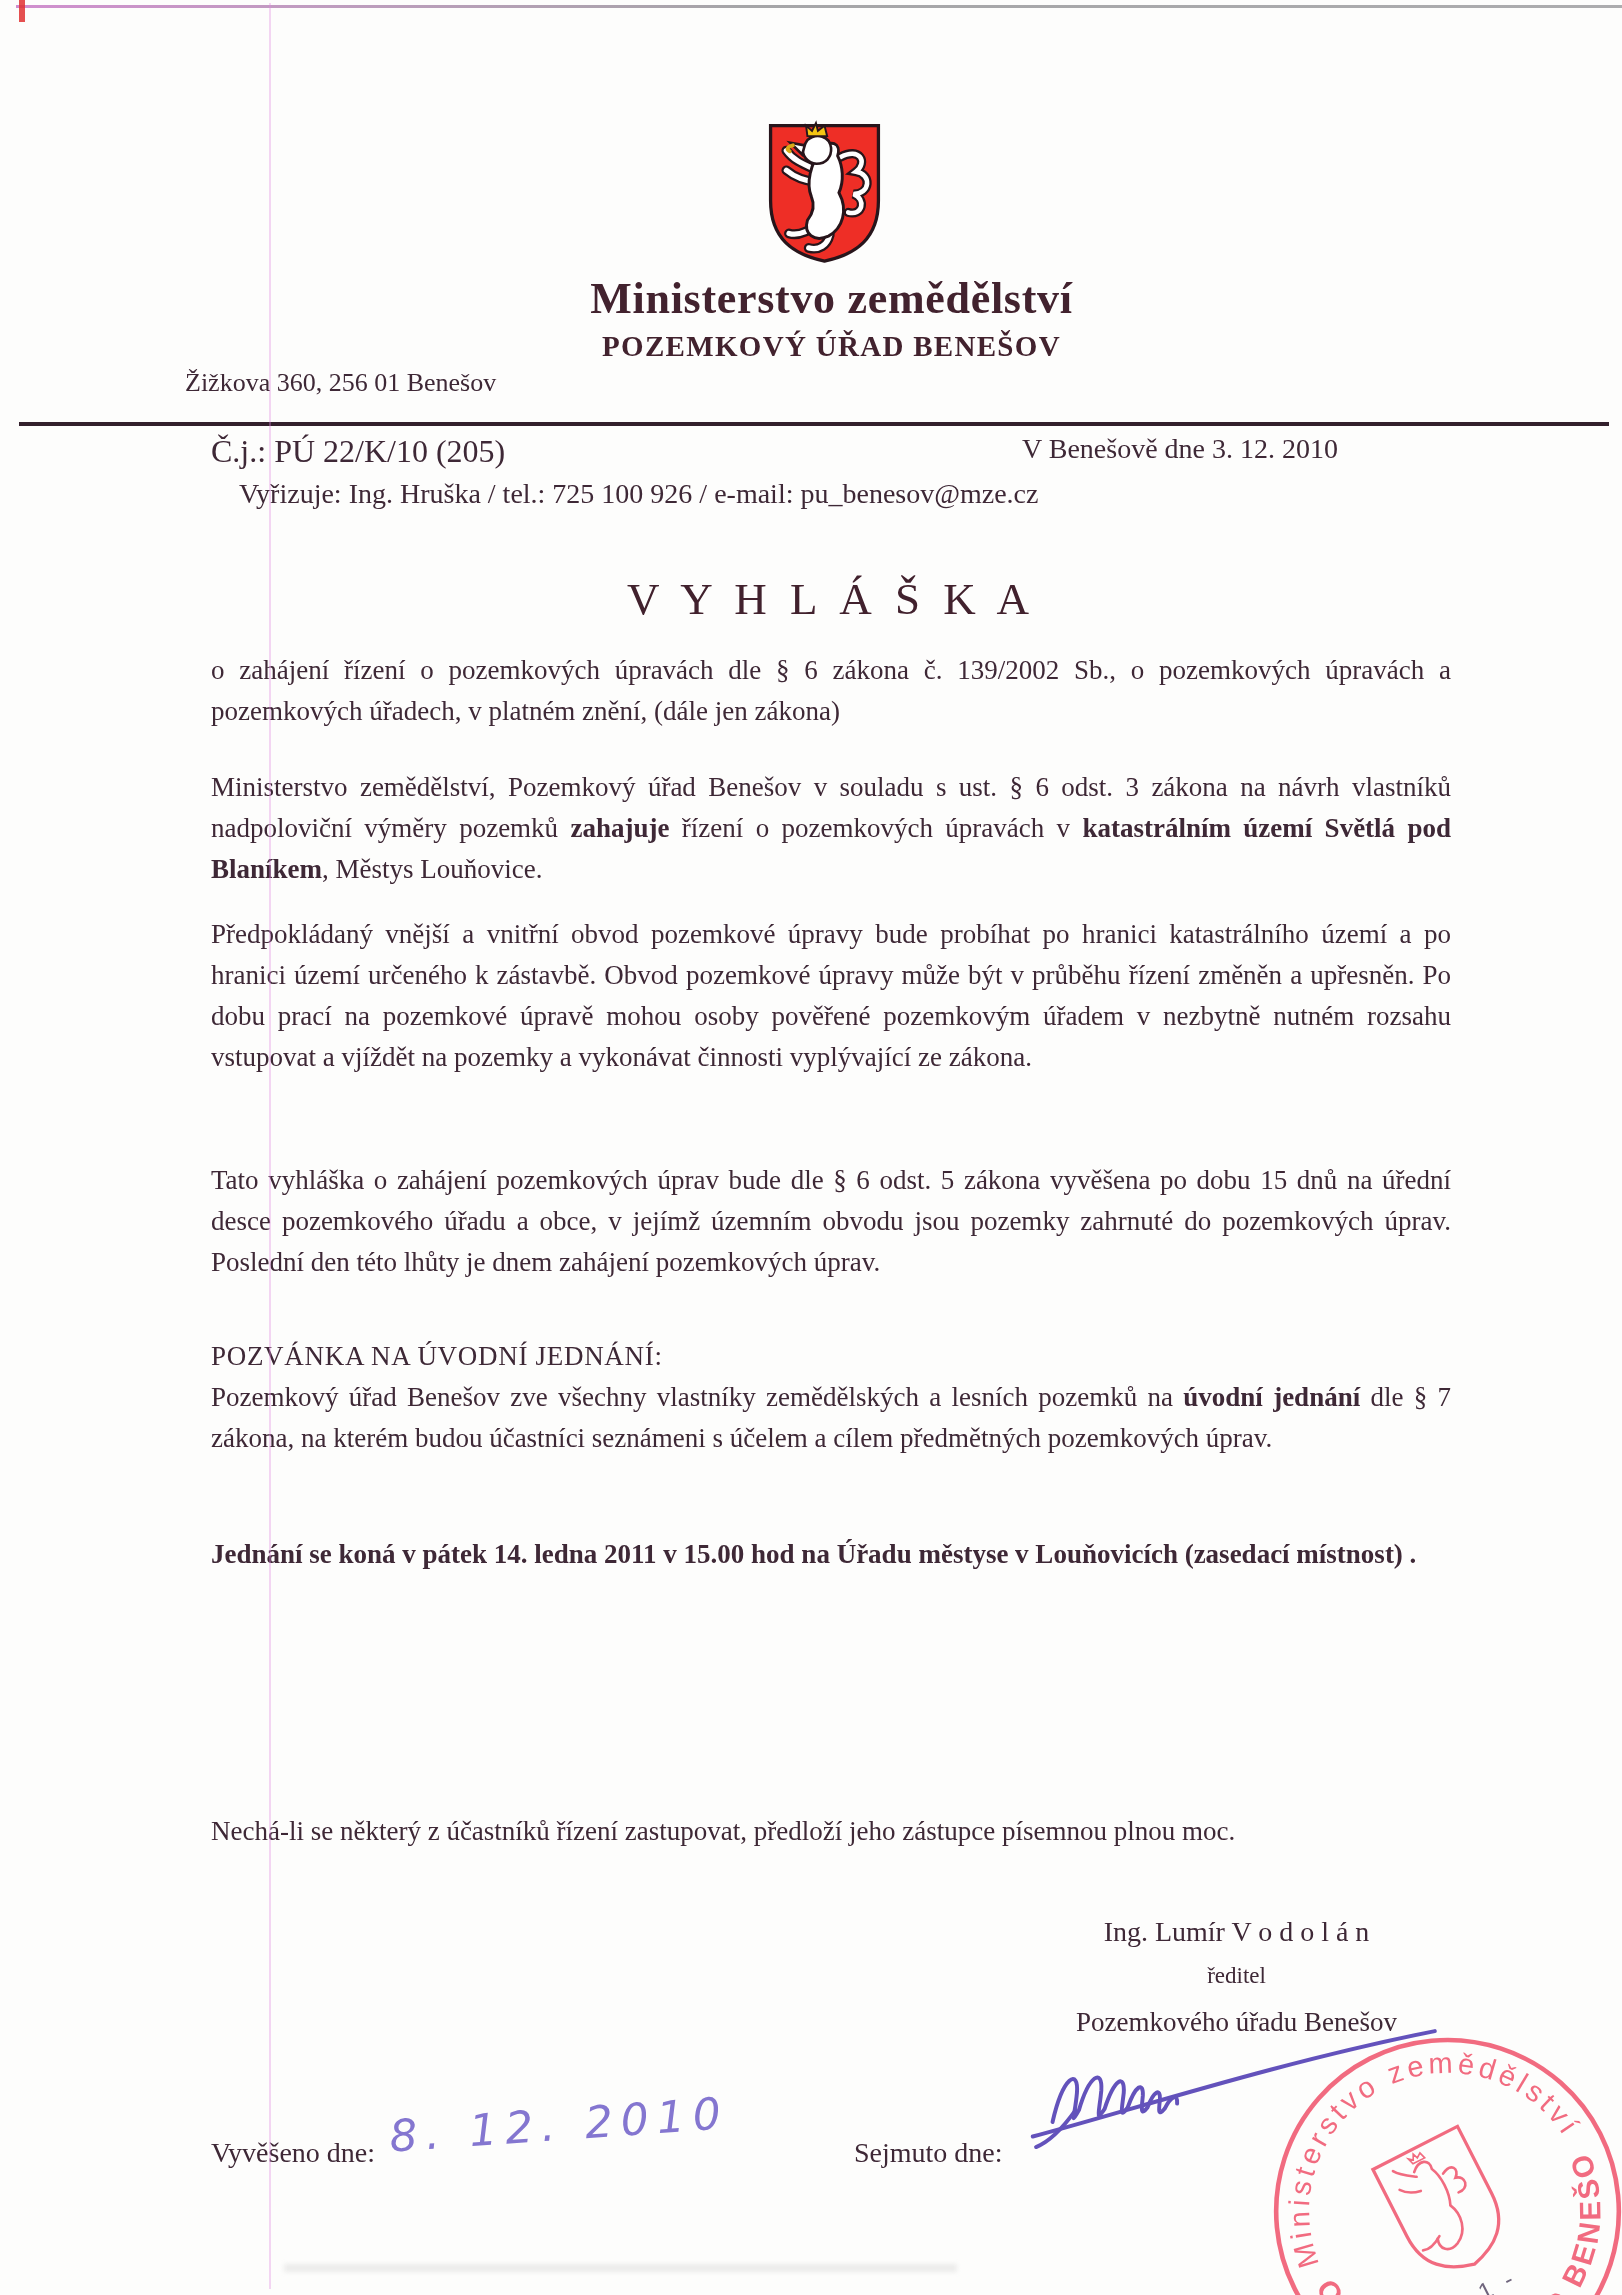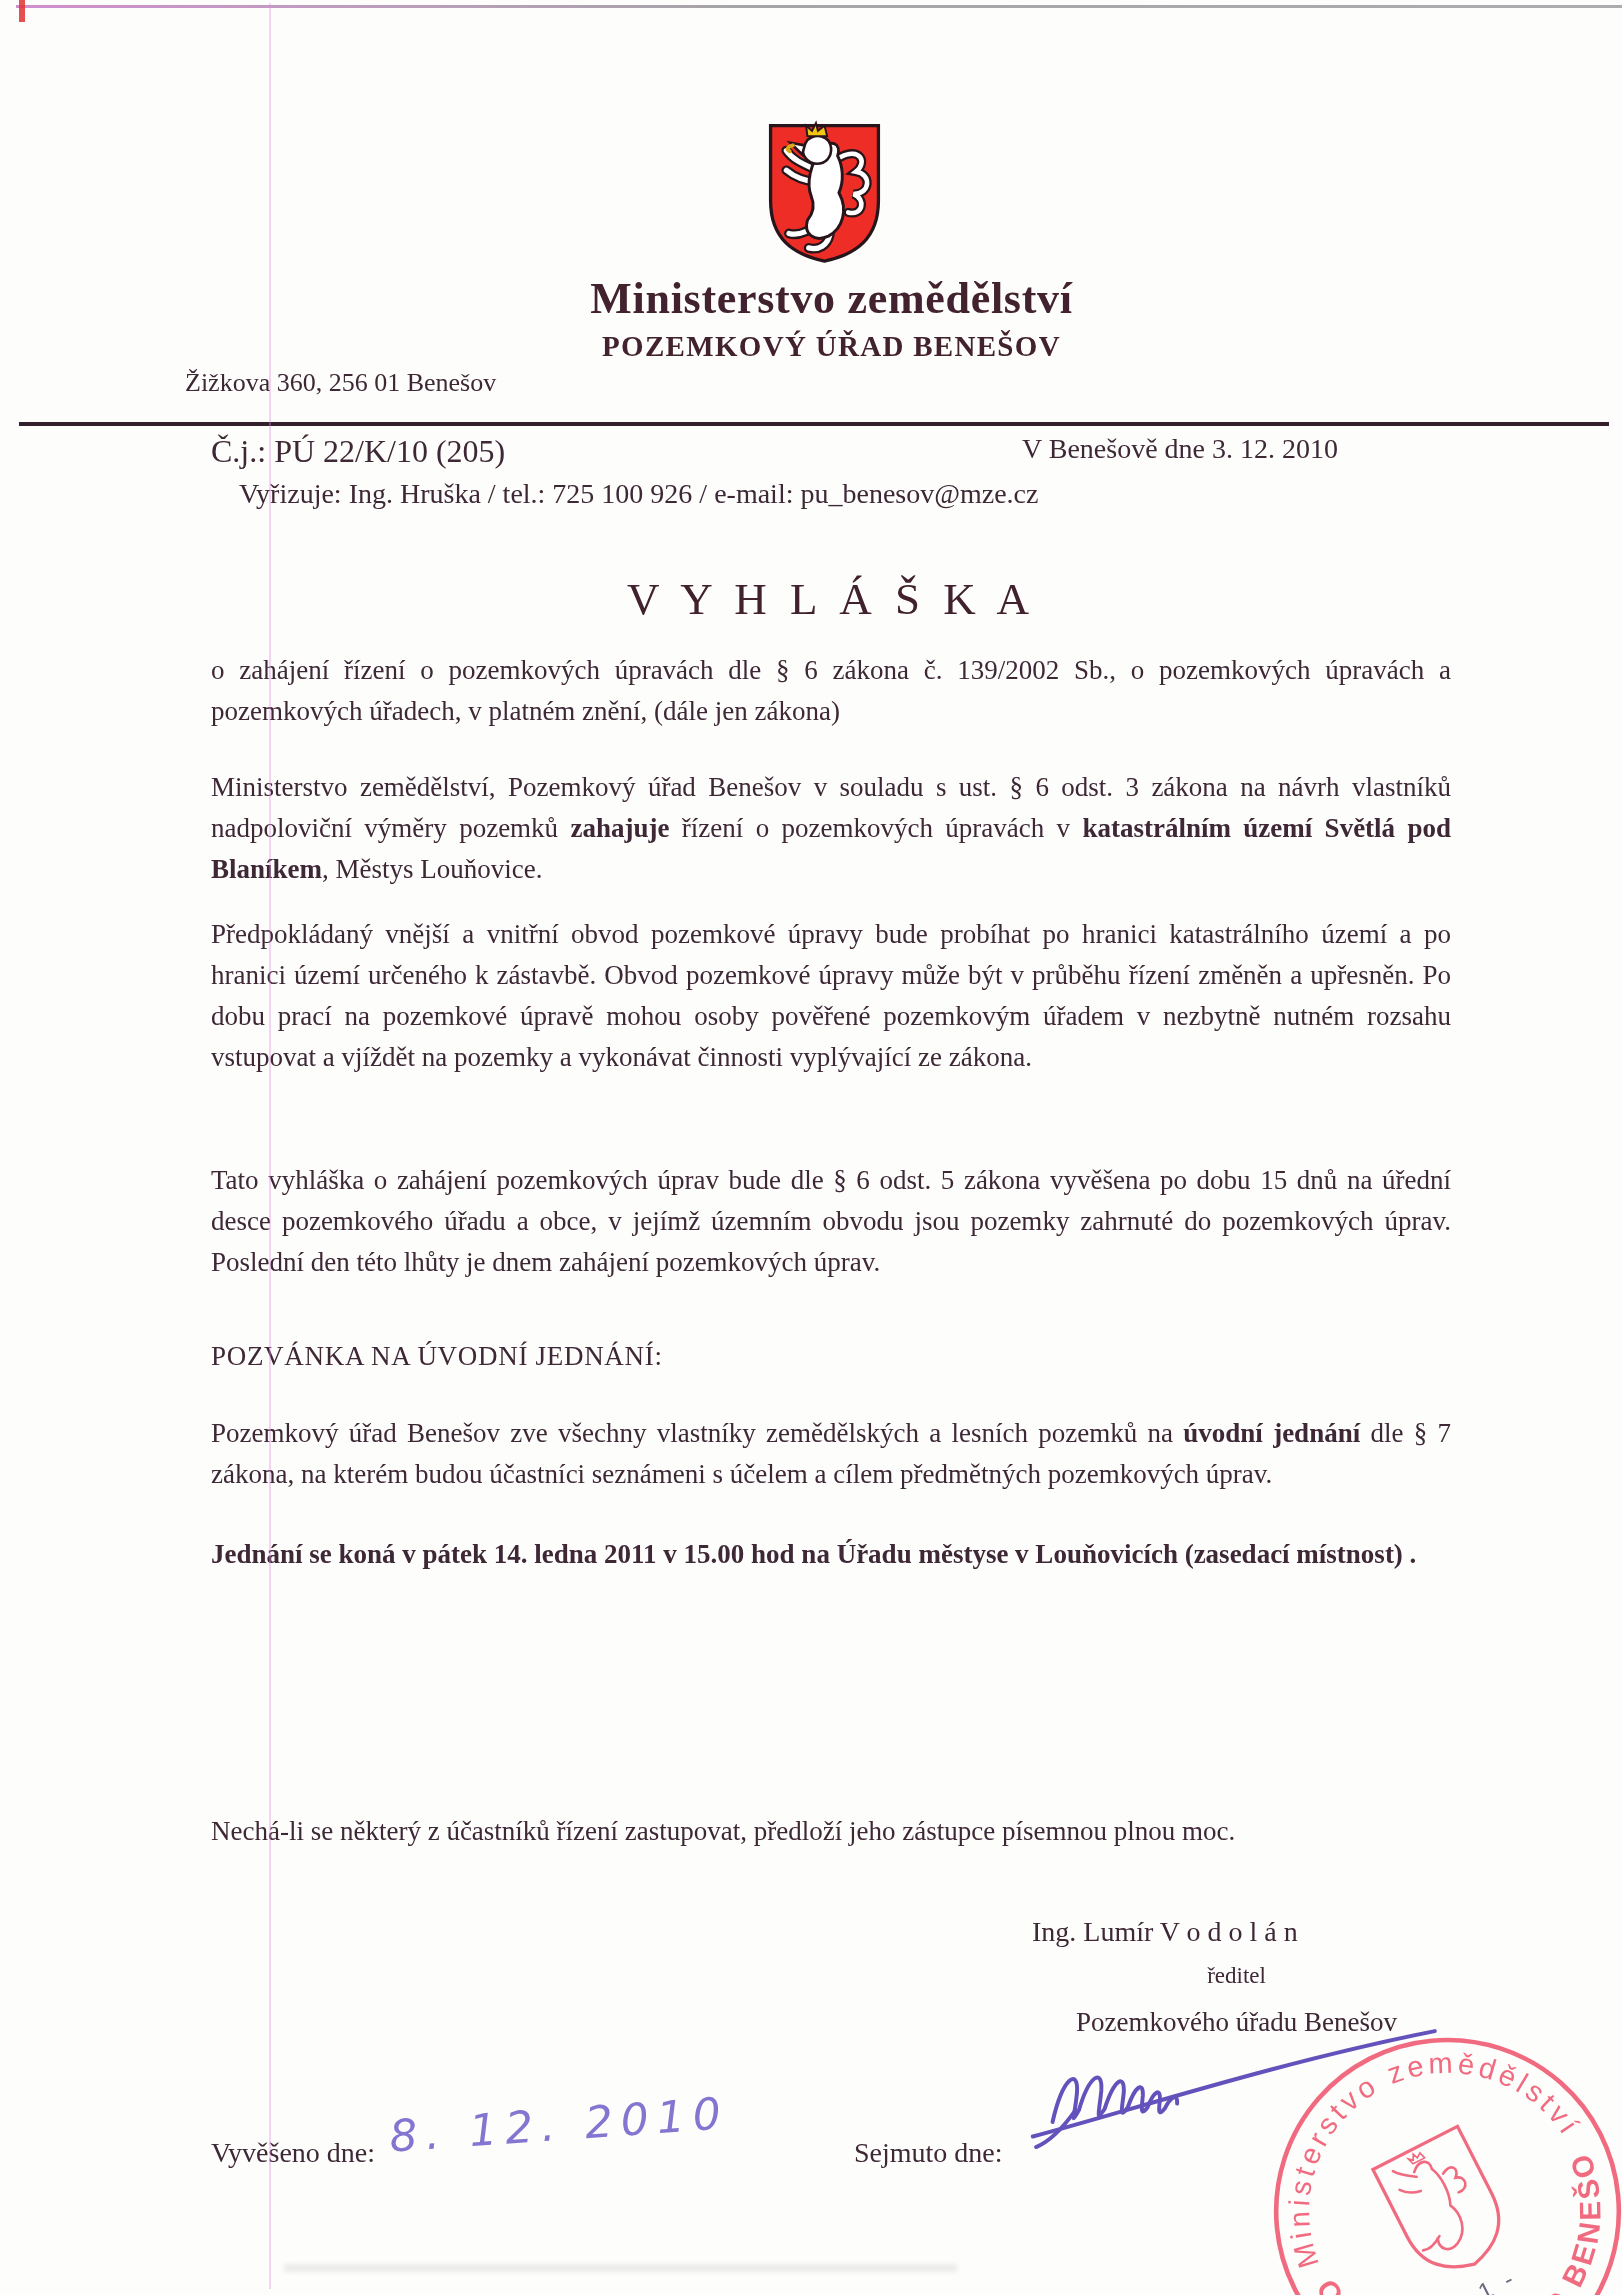--- a/index.html
+++ b/index.html
@@ -35,26 +35,26 @@
   
   .doc-title{position:absolute;top:573px;left:211px;width:1240px;text-align:center;
     font-size:45px;font-weight:normal;letter-spacing:6px;color:#41212d;z-index:2;}
   .para{position:absolute;left:211px;width:1240px;font-size:27px;line-height:1.52;
     text-align:justify;z-index:2;}
   .p1{top:650px;}
   .p2{top:767px;}
   .p3{top:914px;}
   .p4{top:1160px;}
   .invite-h{top:1336px;text-align:left;letter-spacing:0.7px;}
-  .p5{top:1377px;margin-top:36px;}
+  .p5{top:1377px;}
   .meeting{top:1534px;font-weight:bold;}
   .p6{top:1662px;}
   .p7{top:1811px;}
   
-  .sig-name{position:absolute;top:1916px;left:1032px;width:409px;font-size:28px;z-index:2;}
+  .sig-name{position:absolute;top:1916px;left:1032px;width:409px;text-align:center;font-size:28px;z-index:2;}
   .sig-role{position:absolute;top:1963px;left:1032px;width:409px;text-align:center;font-size:23px;z-index:2;}
   .sig-org{position:absolute;top:2007px;left:1032px;width:409px;text-align:center;font-size:27px;z-index:2;}
   .sig-ink{position:absolute;left:1013px;top:2011px;width:435px;height:139px;z-index:6;}
   
   .stamp{position:absolute;left:1263px;top:2020px;width:369px;height:409px;z-index:5;opacity:.93;}
   .stamp text{font-family:"Liberation Sans", sans-serif;}
   
   .posted-label{position:absolute;top:2137px;left:211px;font-size:28px;z-index:2;}
   .posted-date{position:absolute;top:2099px;left:389px;font-size:44px;color:#8476d0;
     font-style:italic;letter-spacing:8px;transform:rotate(-4deg);

